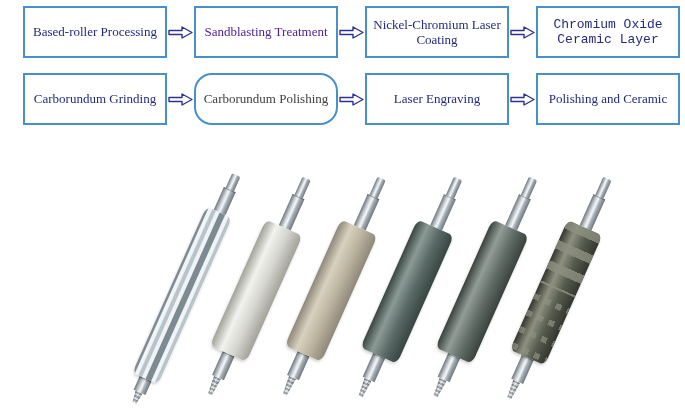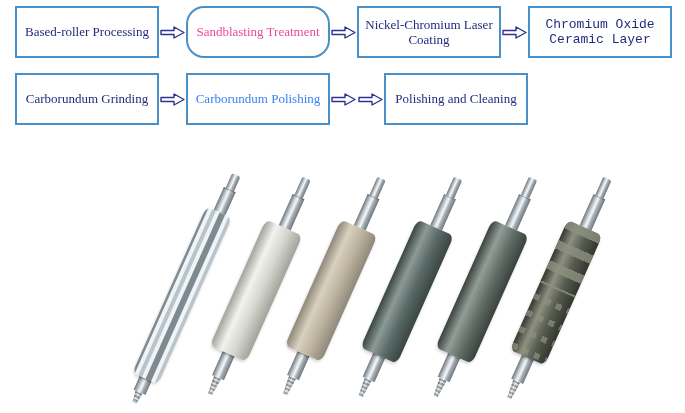--- a/index.html
+++ b/index.html
@@ -5,21 +5,21 @@
   html,body{margin:0;padding:0;background:#ffffff;}
   #stage{
     position:relative;
     width:685px;height:413px;
     background:#ffffff;
     overflow:hidden;
     font-family:"Liberation Serif", serif;
   }
   
   #flowchart{
-    position:absolute;left:0;top:0;width:634px;
+    position:absolute;left:8px;top:0;width:634px;
   }
   .flow-row{
     display:flex;align-items:center;justify-content:flex-start;
     padding-left:15px;
   }
   .flow-row.row-0{margin-top:6px;}
   .flow-row.row-1{margin-top:15px;}
   .flow-box{
     width:134px;height:46px;
     border:2px solid #4a90c8;
@@ -86,53 +86,54 @@
 
 <div id="stage">
   <div id="flowchart">
       <div class="flow-row row-0">
         <div class="flow-box" style="border-color: rgb(74, 144, 200); color: rgb(35, 42, 126);">Based-roller Processing</div>
         <div class="flow-arrow">
           <svg width="25" height="13" viewBox="0 0 25 13">
             <polygon points="1,4.5 14,4.5 14,1 24,6.5 14,12 14,8.5 1,8.5" fill="#ffffff" stroke="#2e3192" stroke-width="1.4" stroke-linejoin="round"></polygon>
           </svg>
         </div>
-        <div class="flow-box" style="border-color: rgb(74, 144, 200); color: #ec4899; border-radius: 18px;">Sandblasting Treatment</div>
+        <div class="flow-box" style="border-color: rgb(74, 144, 200); color: #4c1d95;">Sandblasting Treatment</div>
         <div class="flow-arrow">
           <svg width="25" height="13" viewBox="0 0 25 13">
             <polygon points="1,4.5 14,4.5 14,1 24,6.5 14,12 14,8.5 1,8.5" fill="#ffffff" stroke="#2e3192" stroke-width="1.4" stroke-linejoin="round"></polygon>
           </svg>
         </div>
         <div class="flow-box" style="border-color: rgb(74, 144, 200); color: rgb(35, 42, 126);">Nickel-Chromium Laser Coating</div>
         <div class="flow-arrow">
           <svg width="25" height="13" viewBox="0 0 25 13">
             <polygon points="1,4.5 14,4.5 14,1 24,6.5 14,12 14,8.5 1,8.5" fill="#ffffff" stroke="#2e3192" stroke-width="1.4" stroke-linejoin="round"></polygon>
           </svg>
         </div>
         <div class="flow-box" style="border-color: rgb(74, 144, 200); color: rgb(35, 42, 126); font-family: Liberation Mono, monospace;">Chromium Oxide Ceramic Layer</div>
       </div>
       <div class="flow-row row-1">
         <div class="flow-box" style="border-color: rgb(74, 144, 200); color: rgb(35, 42, 126);">Carborundum Grinding</div>
         <div class="flow-arrow">
           <svg width="25" height="13" viewBox="0 0 25 13">
             <polygon points="1,4.5 14,4.5 14,1 24,6.5 14,12 14,8.5 1,8.5" fill="#ffffff" stroke="#2e3192" stroke-width="1.4" stroke-linejoin="round"></polygon>
           </svg>
         </div>
-        <div class="flow-box" style="border-color: rgb(74, 144, 200); color: #3b82f6;">Carborundum Polishing</div>
+        <div class="flow-box" style="border-color: rgb(74, 144, 200); color: #404040; border-radius: 18px;">Carborundum Polishing</div>
         <div class="flow-arrow">
           <svg width="25" height="13" viewBox="0 0 25 13">
             <polygon points="1,4.5 14,4.5 14,1 24,6.5 14,12 14,8.5 1,8.5" fill="#ffffff" stroke="#2e3192" stroke-width="1.4" stroke-linejoin="round"></polygon>
           </svg>
         </div>
+        <div class="flow-box" style="border-color: rgb(74, 144, 200); color: rgb(35, 42, 126);">Laser Engraving</div>
         <div class="flow-arrow">
           <svg width="25" height="13" viewBox="0 0 25 13">
             <polygon points="1,4.5 14,4.5 14,1 24,6.5 14,12 14,8.5 1,8.5" fill="#ffffff" stroke="#2e3192" stroke-width="1.4" stroke-linejoin="round"></polygon>
           </svg>
         </div>
-        <div class="flow-box" style="border-color: rgb(74, 144, 200); color: rgb(35, 42, 126);">Polishing and Cleaning</div>
+        <div class="flow-box" style="border-color: rgb(74, 144, 200); color: rgb(35, 42, 126);">Polishing and Ceramic</div>
       </div>
     </div>
   <div id="rollers">
       <div class="roller" style="left: 140px; top: 14px;">
         <div class="seg shaft-tip-top metal" style="height: 16px;"></div>
         <div class="seg shaft-mid-top metal" style="height: 24px;"></div>
         <div class="seg roller-body" style="width: 28px; height: 182px; background: repeating-linear-gradient(90deg, rgb(126, 138, 146) 0px, rgb(126, 138, 146) 2px, rgb(240, 244, 246) 3px, rgb(240, 244, 246) 6px, rgb(185, 195, 202) 7px, rgb(185, 195, 202) 10px, rgb(240, 244, 246) 11px, rgb(240, 244, 246) 14px, rgb(126, 138, 146) 15px, rgb(126, 138, 146) 18px);"></div>
         <div class="seg shaft-mid-bottom metal" style="height: 14px;"></div>
         <div class="seg shaft-tip-bottom ridged" style="height: 12px;"></div>
       </div>

